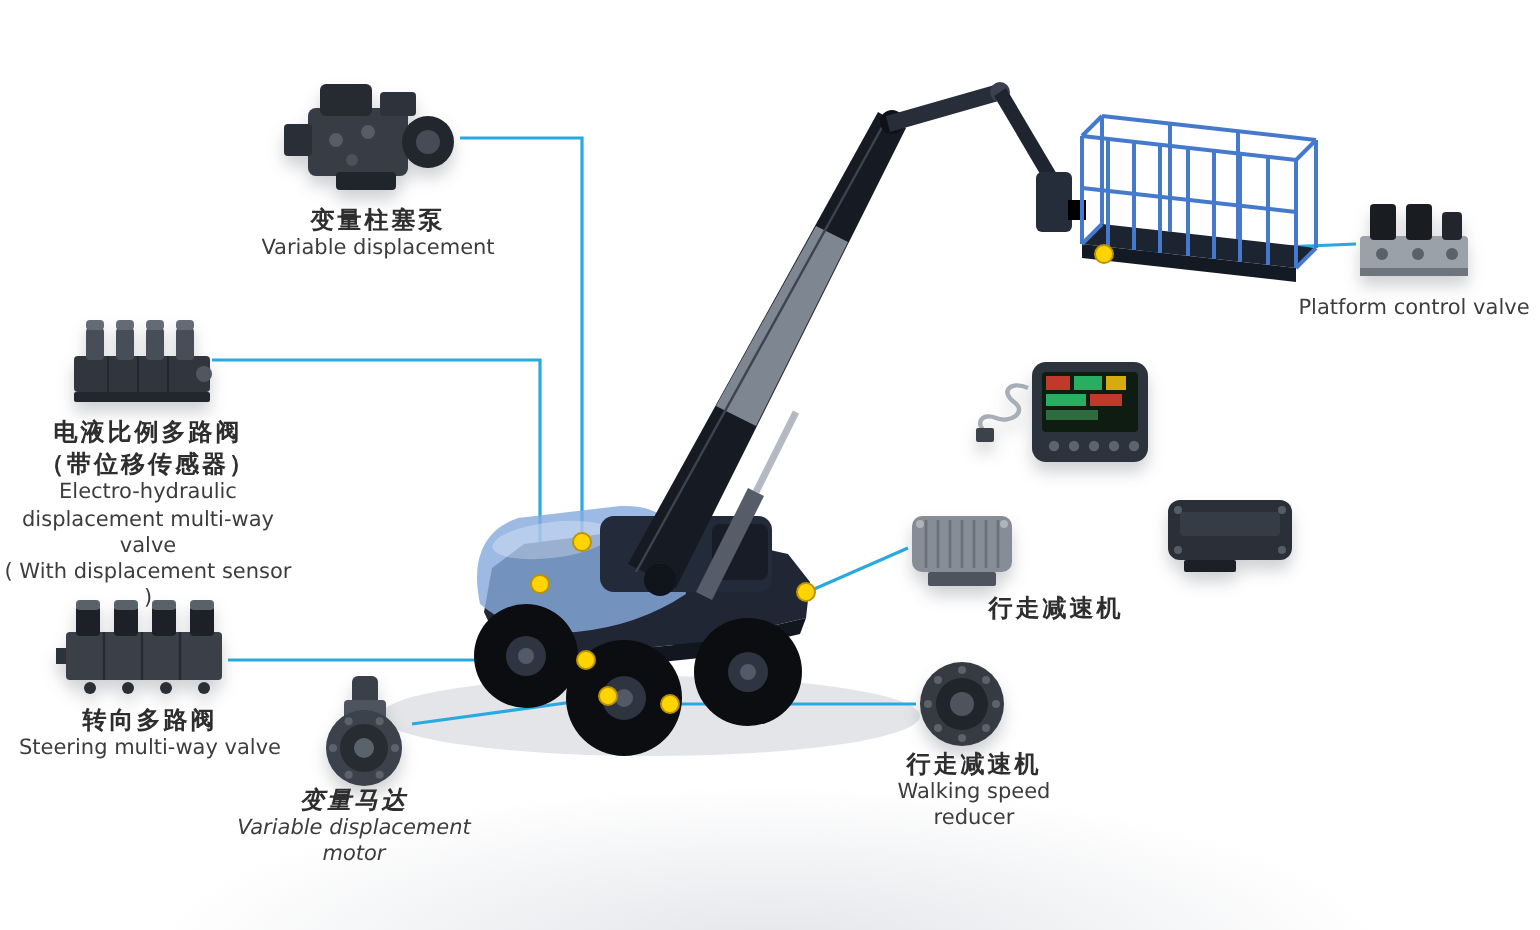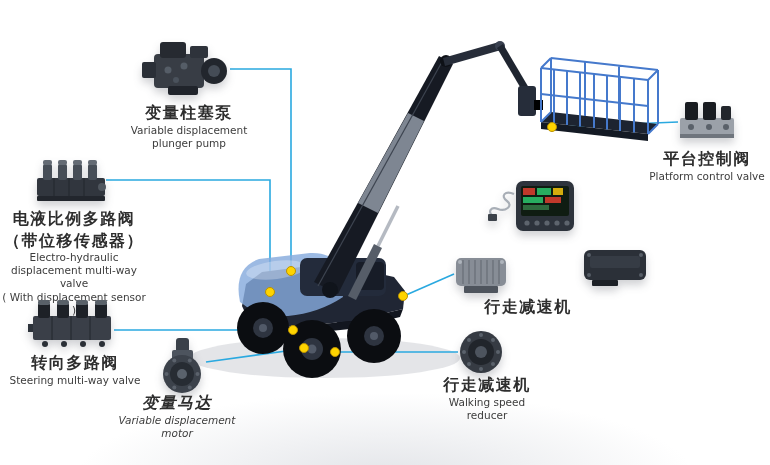--- a/index.html
+++ b/index.html
@@ -9,21 +9,21 @@
     position:relative; width:770px; height:465px; background:#ffffff; overflow:hidden;
   }
   .floor {
     position:absolute; inset:0;
     background:
       radial-gradient(ellipse 430px 120px at 50% 103%, #e2e4e8 0%, rgba(255,255,255,0) 72%);
   }
   .overlay { position:absolute; left:0; top:0; pointer-events:none; }
   .comp { position:absolute; filter:drop-shadow(0 5px 4px rgba(40,45,60,.22)); }
   .caption { position:absolute; text-align:center; color:#333; }
-  .zh { font-size:16px; font-weight:700; letter-spacing:1.5px; line-height:1.35; color:#2e2e2e; }
+  .zh { font-size:12px; font-weight:700; letter-spacing:1.5px; line-height:1.35; color:#2e2e2e; }
   .en { font-size:10.5px; line-height:1.25; color:#3c3c3c; }
 </style>
 </head>
 <body>
 
 <div class="stage">
   <div class="floor"></div>
 
   <svg class="overlay" width="770" height="465" viewBox="0 0 770 465">
 
@@ -128,21 +128,20 @@
       <rect x="2" y="24" width="14" height="16" rx="2" fill="#2a2f37"></rect>
       <rect x="28" y="48" width="30" height="9" rx="2" fill="#20242b"></rect>
       <circle cx="28" cy="32" r="3.5" fill="#555d67"></circle>
       <circle cx="44" cy="28" r="3.5" fill="#555d67"></circle>
       <circle cx="36" cy="42" r="3" fill="#4a525c"></circle>
     </svg>
   </figure>
   <div class="caption" style="left:114px; top:102px; width:150px;">
     <div class="zh">变量柱塞泵</div>
     <div class="en">Variable displacement</div>
-    <div class="en">plunger pump</div>
   </div>
 
   <figure class="comp" style="left:34px; top:156px;">
     <svg width="74" height="48" viewBox="0 0 74 48">
       <rect x="3" y="22" width="68" height="18" rx="2" fill="#31363e"></rect>
       <rect x="3" y="40" width="68" height="5" rx="1" fill="#22262d"></rect>
       <g fill="#474e57">
         <rect x="9" y="8" width="9" height="16" rx="2"></rect>
         <rect x="24" y="8" width="9" height="16" rx="2"></rect>
         <rect x="39" y="8" width="9" height="16" rx="2"></rect>
@@ -293,17 +292,16 @@
       <rect x="4" y="38" width="54" height="4" fill="#6f757d"></rect>
       <rect x="9" y="6" width="13" height="18" rx="2" fill="#191c21"></rect>
       <rect x="27" y="6" width="13" height="18" rx="2" fill="#191c21"></rect>
       <rect x="45" y="10" width="10" height="14" rx="2" fill="#22262c"></rect>
       <circle cx="15" cy="31" r="3" fill="#5a616a"></circle>
       <circle cx="33" cy="31" r="3" fill="#5a616a"></circle>
       <circle cx="50" cy="31" r="3" fill="#5a616a"></circle>
     </svg>
   </figure>
   <div class="caption" style="left:645px; top:148px; width:124px;">
-    <div class="zh">平台控制阀</div>
     <div class="en">Platform control valve</div>
   </div>
 
 </div>
 
 </body></html>

